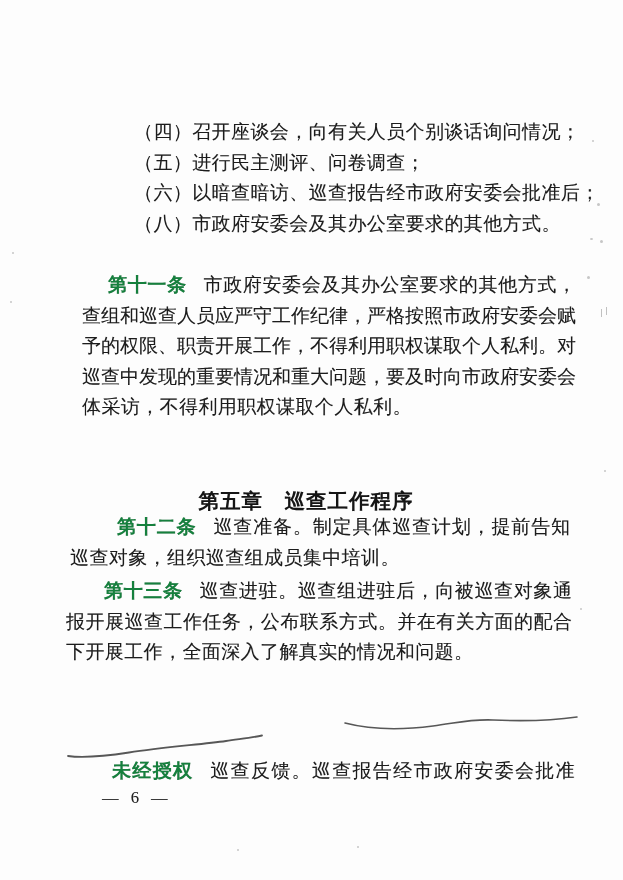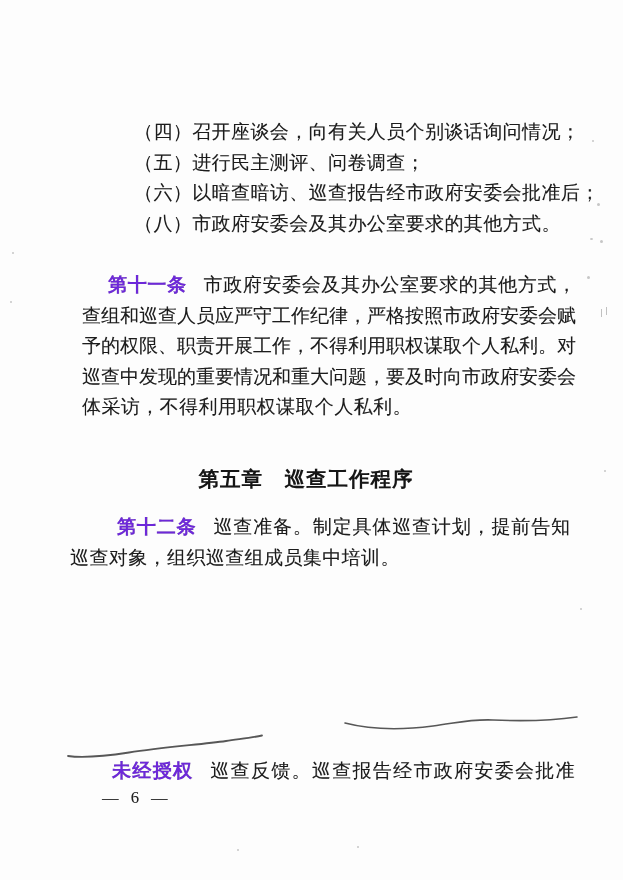--- a/index.html
+++ b/index.html
@@ -26,21 +26,21 @@
     font-size:19px;
     word-break:break-all;
     text-align:justify;
     text-align-last:justify;
     overflow:hidden;
   }
   .wrapline.lastline{
     text-align-last:left;
     letter-spacing:0.4px;
   }
-  .lbl{font-weight:bold;color:#6d28d9;margin-right:17px;}
+  .lbl{font-weight:bold;color:#15803d;margin-right:17px;}
   .chapter{
     position:absolute;
     margin:0;
     font-size:20.5px;font-weight:bold;
     line-height:26px;
     text-align:center;
     color:#151515;
     letter-spacing:1px;
   }
   .pagenum{
@@ -68,29 +68,36 @@
   <div class="block" style="left:82px;top:270px;width:494px;">
     <div class="wrapline" style="padding-left:26px;">
       <span class="lbl">第十一条</span><span>市政府安委会及其办公室要求的其他方式，巡</span>
     </div>
     <div class="wrapline">查组和巡查人员应严守工作纪律，严格按照市政府安委会赋</div>
     <div class="wrapline">予的权限、职责开展工作，不得利用职权谋取个人私利。对</div>
     <div class="wrapline">巡查中发现的重要情况和重大问题，要及时向市政府安委会</div>
     <div class="wrapline lastline">体采访，不得利用职权谋取个人私利。</div>
   </div>
 
-  <h2 class="chapter" style="left:0;top:466px;width:612px;text-align:center;">第五章　巡查工作程序</h2>
+  <h2 class="chapter" style="left:0;top:488px;width:612px;text-align:center;">第五章　巡查工作程序</h2>
 
   <div class="block" style="left:70px;top:512px;width:500px;">
     <div class="wrapline" style="padding-left:47px;">
       <span class="lbl">第十二条</span><span>巡查准备。制定具体巡查计划，提前告知被</span>
     </div>
     <div class="wrapline lastline">巡查对象，组织巡查组成员集中培训。</div>
   </div>
 
+  <div class="block" style="left:66px;top:576px;width:506px;">
+    <div class="wrapline" style="padding-left:38px;">
+      <span class="lbl">第十三条</span><span>巡查进驻。巡查组进驻后，向被巡查对象通</span>
+    </div>
+    <div class="wrapline">报开展巡查工作任务，公布联系方式。并在有关方面的配合</div>
+    <div class="wrapline lastline">下开展工作，全面深入了解真实的情况和问题。</div>
+  </div>
 
 
   <div class="block" style="left:63px;top:756px;width:512px;">
     <div class="wrapline lastline" style="padding-left:49px;">
       <span class="lbl">未经授权</span><span>巡查反馈。巡查报告经市政府安委会批准后，</span>
     </div>
   </div>
 
   <div class="pagenum" style="left:102px;top:788px;">— 6 —</div>
 

